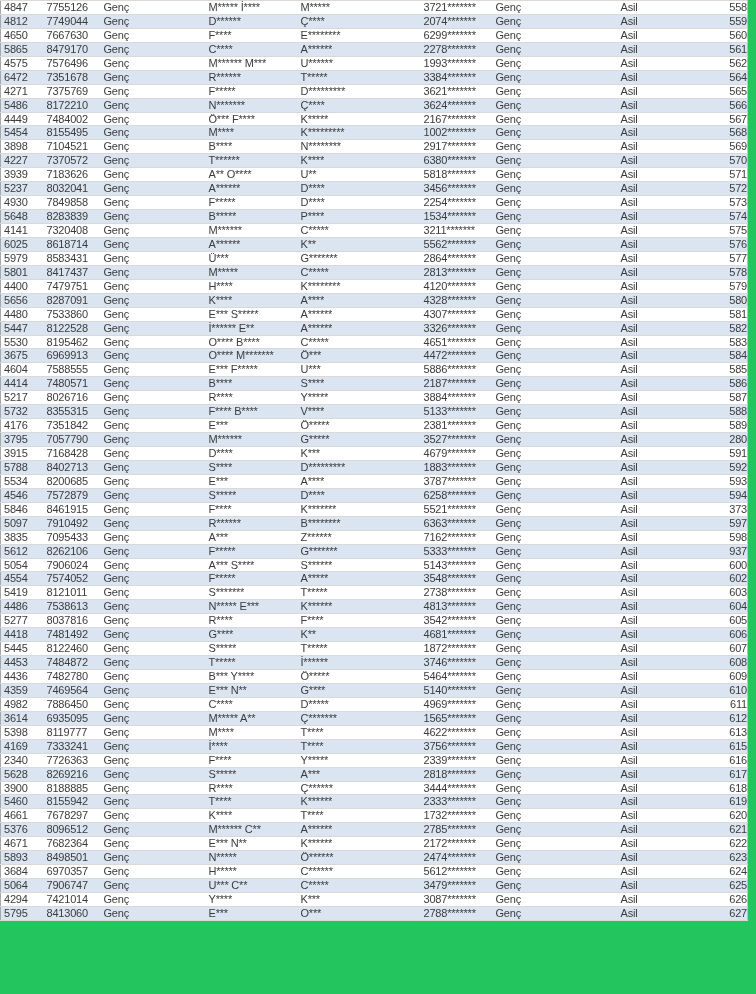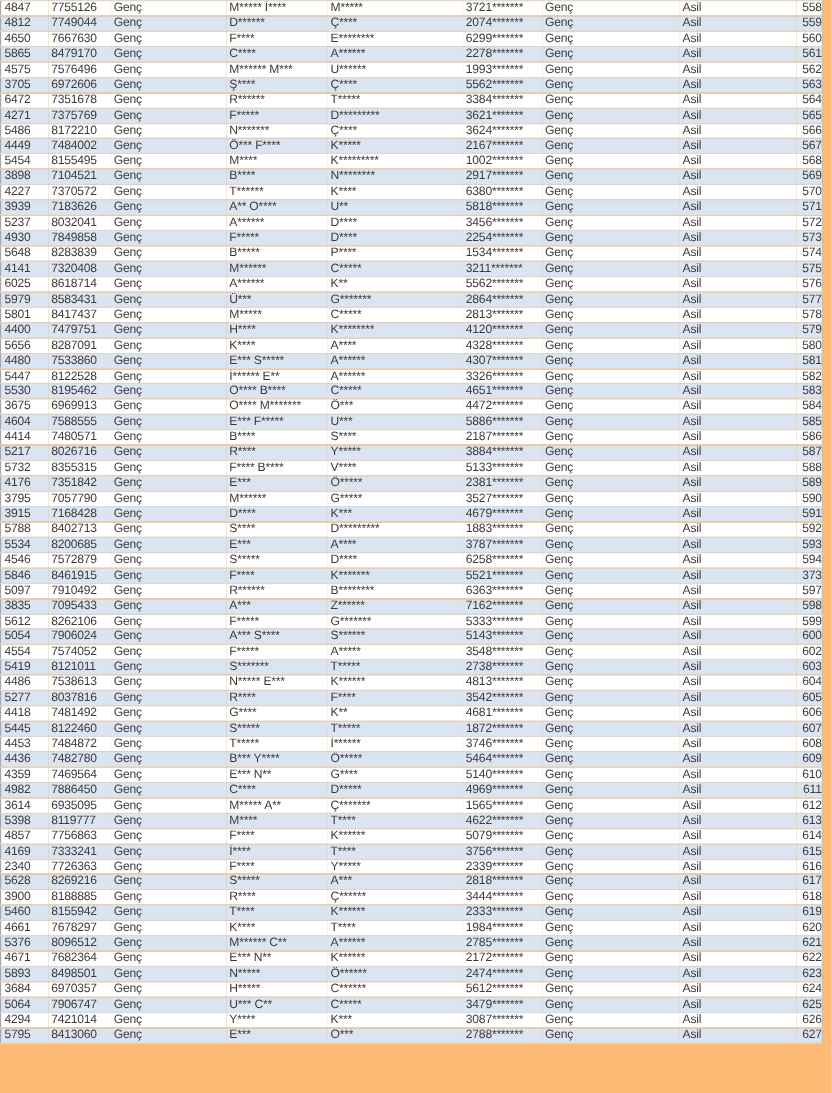--- a/index.html
+++ b/index.html
@@ -7,21 +7,21 @@
     width: 756px;
     height: 994px;
     background: #ffffff;
     font-family: "Liberation Sans", sans-serif;
     overflow: hidden;
   }
   .page {
     position: relative;
     width: 756px;
     height: 994px;
-    background: #fdba74;
+    background: #22c55e;
   }
   table.results {
     position: absolute;
     left: 0;
     top: 0;
     width: 747px;
     border-collapse: collapse;
     table-layout: fixed;
     border-left: 1px solid #a8a8a8;
     border-right: 1px solid #b8bfc9;
@@ -114,31 +114,20 @@
       <td class="c-app">7576496</td>
       <td class="c-cat">Genç</td>
       <td class="c-fn">M****** M***</td>
       <td class="c-ln">U******</td>
       <td class="c-id">1993*******</td>
       <td class="c-cat2">Genç</td>
       <td class="c-type">Asil</td>
       <td class="c-seq">562</td>
     </tr>
         <tr>
-      <td class="c-rank">3705</td>
-      <td class="c-app">6972606</td>
-      <td class="c-cat">Genç</td>
-      <td class="c-fn">Ş****</td>
-      <td class="c-ln">Ç****</td>
-      <td class="c-id">5562*******</td>
-      <td class="c-cat2">Genç</td>
-      <td class="c-type">Asil</td>
-      <td class="c-seq">563</td>
-    </tr>
-        <tr>
       <td class="c-rank">6472</td>
       <td class="c-app">7351678</td>
       <td class="c-cat">Genç</td>
       <td class="c-fn">R******</td>
       <td class="c-ln">T*****</td>
       <td class="c-id">3384*******</td>
       <td class="c-cat2">Genç</td>
       <td class="c-type">Asil</td>
       <td class="c-seq">564</td>
     </tr>
@@ -419,21 +408,21 @@
     </tr>
         <tr>
       <td class="c-rank">3795</td>
       <td class="c-app">7057790</td>
       <td class="c-cat">Genç</td>
       <td class="c-fn">M******</td>
       <td class="c-ln">G*****</td>
       <td class="c-id">3527*******</td>
       <td class="c-cat2">Genç</td>
       <td class="c-type">Asil</td>
-      <td class="c-seq">590</td>
+      <td class="c-seq">280</td>
     </tr>
         <tr>
       <td class="c-rank">3915</td>
       <td class="c-app">7168428</td>
       <td class="c-cat">Genç</td>
       <td class="c-fn">D****</td>
       <td class="c-ln">K***</td>
       <td class="c-id">4679*******</td>
       <td class="c-cat2">Genç</td>
       <td class="c-type">Asil</td>
@@ -507,21 +496,21 @@
     </tr>
         <tr>
       <td class="c-rank">5612</td>
       <td class="c-app">8262106</td>
       <td class="c-cat">Genç</td>
       <td class="c-fn">F*****</td>
       <td class="c-ln">G*******</td>
       <td class="c-id">5333*******</td>
       <td class="c-cat2">Genç</td>
       <td class="c-type">Asil</td>
-      <td class="c-seq">599</td>
+      <td class="c-seq">937</td>
     </tr>
         <tr>
       <td class="c-rank">5054</td>
       <td class="c-app">7906024</td>
       <td class="c-cat">Genç</td>
       <td class="c-fn">A*** S****</td>
       <td class="c-ln">S******</td>
       <td class="c-id">5143*******</td>
       <td class="c-cat2">Genç</td>
       <td class="c-type">Asil</td>
@@ -653,31 +642,20 @@
       <td class="c-app">8119777</td>
       <td class="c-cat">Genç</td>
       <td class="c-fn">M****</td>
       <td class="c-ln">T****</td>
       <td class="c-id">4622*******</td>
       <td class="c-cat2">Genç</td>
       <td class="c-type">Asil</td>
       <td class="c-seq">613</td>
     </tr>
         <tr>
-      <td class="c-rank">4857</td>
-      <td class="c-app">7756863</td>
-      <td class="c-cat">Genç</td>
-      <td class="c-fn">F****</td>
-      <td class="c-ln">K******</td>
-      <td class="c-id">5079*******</td>
-      <td class="c-cat2">Genç</td>
-      <td class="c-type">Asil</td>
-      <td class="c-seq">614</td>
-    </tr>
-        <tr>
       <td class="c-rank">4169</td>
       <td class="c-app">7333241</td>
       <td class="c-cat">Genç</td>
       <td class="c-fn">İ****</td>
       <td class="c-ln">T****</td>
       <td class="c-id">3756*******</td>
       <td class="c-cat2">Genç</td>
       <td class="c-type">Asil</td>
       <td class="c-seq">615</td>
     </tr>
@@ -724,21 +702,21 @@
       <td class="c-cat2">Genç</td>
       <td class="c-type">Asil</td>
       <td class="c-seq">619</td>
     </tr>
         <tr>
       <td class="c-rank">4661</td>
       <td class="c-app">7678297</td>
       <td class="c-cat">Genç</td>
       <td class="c-fn">K****</td>
       <td class="c-ln">T****</td>
-      <td class="c-id">1984*******</td>
+      <td class="c-id">1732*******</td>
       <td class="c-cat2">Genç</td>
       <td class="c-type">Asil</td>
       <td class="c-seq">620</td>
     </tr>
         <tr>
       <td class="c-rank">5376</td>
       <td class="c-app">8096512</td>
       <td class="c-cat">Genç</td>
       <td class="c-fn">M****** C**</td>
       <td class="c-ln">A******</td>

